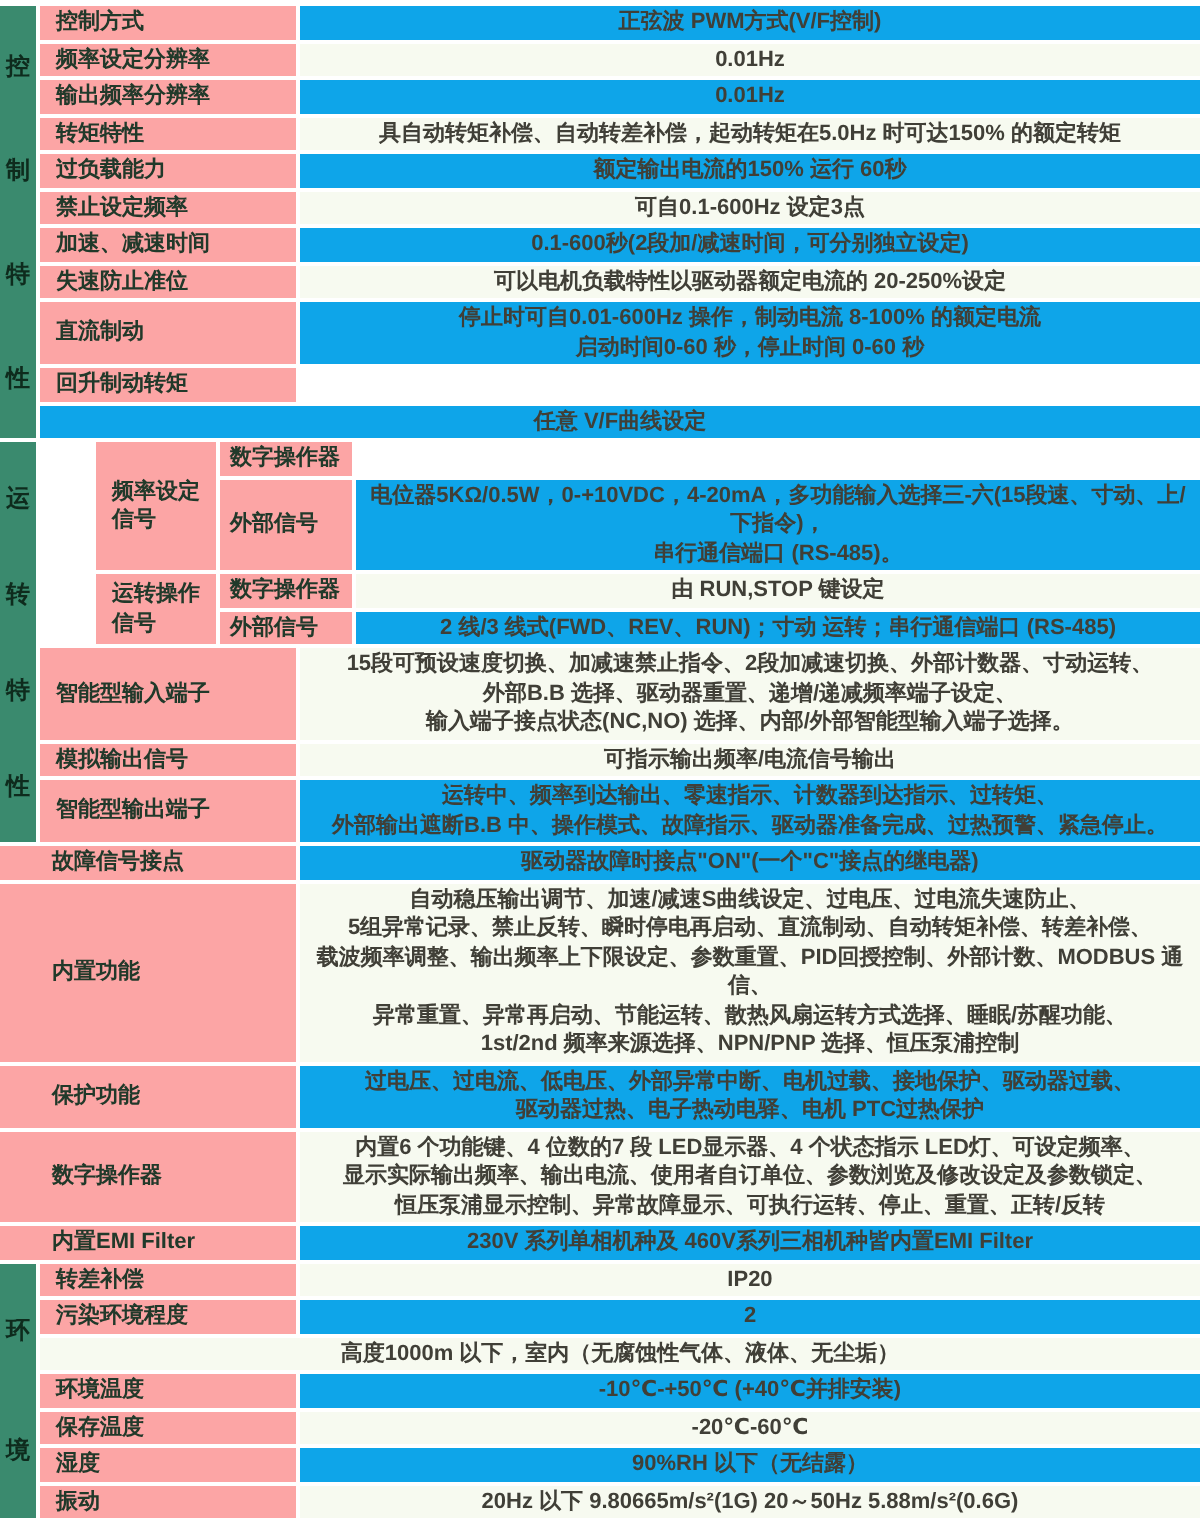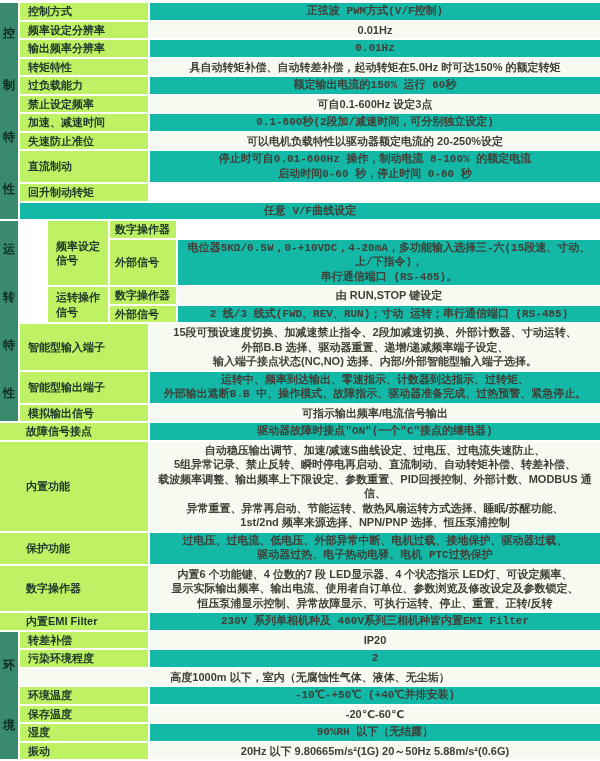--- a/index.html
+++ b/index.html
@@ -6,30 +6,30 @@
   body{font-family:"Liberation Sans","DejaVu Sans",sans-serif;}
   .tbl{width:600px;box-sizing:border-box;background:#ffffff;padding:3px 0 2px 0;
        display:flex;flex-direction:column;gap:2px;}
   .grp{display:flex;gap:2px;}
   .strip{width:18px;flex:0 0 18px;background:#3a8a6e;color:#0e2b1d;font-weight:bold;
          font-size:12px;display:flex;flex-direction:column;align-items:center;
          justify-content:space-around;padding:4px 0;}
   .grows{flex:1;display:flex;flex-direction:column;gap:2px;min-width:0;}
   .row{display:flex;gap:2px;min-height:16px;}
   .pair{display:flex;gap:2px;}
-  .lab{width:128px;flex:0 0 128px;background:#bef264;color:#21392a;font-weight:bold;
+  .lab{width:128px;flex:0 0 128px;background:#fca5a5;color:#21392a;font-weight:bold;
        font-size:11px;line-height:14.5px;display:flex;align-items:center;
        padding:1px 3px 1px 8px;box-sizing:border-box;white-space:pre-line;}
   .lab.full{width:148px;flex:0 0 148px;padding-left:26px;}
   .lab.pmain{width:60px;flex:0 0 60px;margin-left:28px;}
   .lab.sub{width:66px;flex:0 0 66px;padding-left:5px;}
   .val{flex:1;min-width:0;display:flex;align-items:center;justify-content:center;
        text-align:center;font-size:11px;line-height:14.5px;color:#403f37;font-weight:bold;
        padding:1px 5px;box-sizing:border-box;white-space:pre-line;}
-  .val.g{background:#14b8a6;font-family:Liberation Mono, monospace;}
+  .val.g{background:#0ea5e9;}
   .val.w{background:#f7faf0;}
 </style>
 </head>
 <body>
 
 <div class="tbl">
 
   <div class="grp">
     <div class="strip">
       <span>控</span>
@@ -120,27 +120,27 @@
             </div>
         </div>
       </div>
       <div class="row">
           <div class="lab">智能型输入端子</div>
           <div class="val w">15段可预设速度切换、加减速禁止指令、2段加减速切换、外部计数器、寸动运转、
 外部B.B 选择、驱动器重置、递增/递减频率端子设定、
 输入端子接点状态(NC,NO) 选择、内部/外部智能型输入端子选择。</div>
         </div>
       <div class="row">
+          <div class="lab">模拟输出信号</div>
+          <div class="val w">可指示输出频率/电流信号输出</div>
+        </div>
+      <div class="row">
           <div class="lab">智能型输出端子</div>
           <div class="val g">运转中、频率到达输出、零速指示、计数器到达指示、过转矩、
 外部输出遮断B.B 中、操作模式、故障指示、驱动器准备完成、过热预警、紧急停止。</div>
-        </div>
-      <div class="row">
-          <div class="lab">模拟输出信号</div>
-          <div class="val w">可指示输出频率/电流信号输出</div>
         </div>
     </div>
   </div>
 
   <div class="row">
       <div class="lab full">故障信号接点</div>
       <div class="val g">驱动器故障时接点"ON"(一个"C"接点的继电器)</div>
     </div>
   <div class="row">
       <div class="lab full">内置功能</div>

